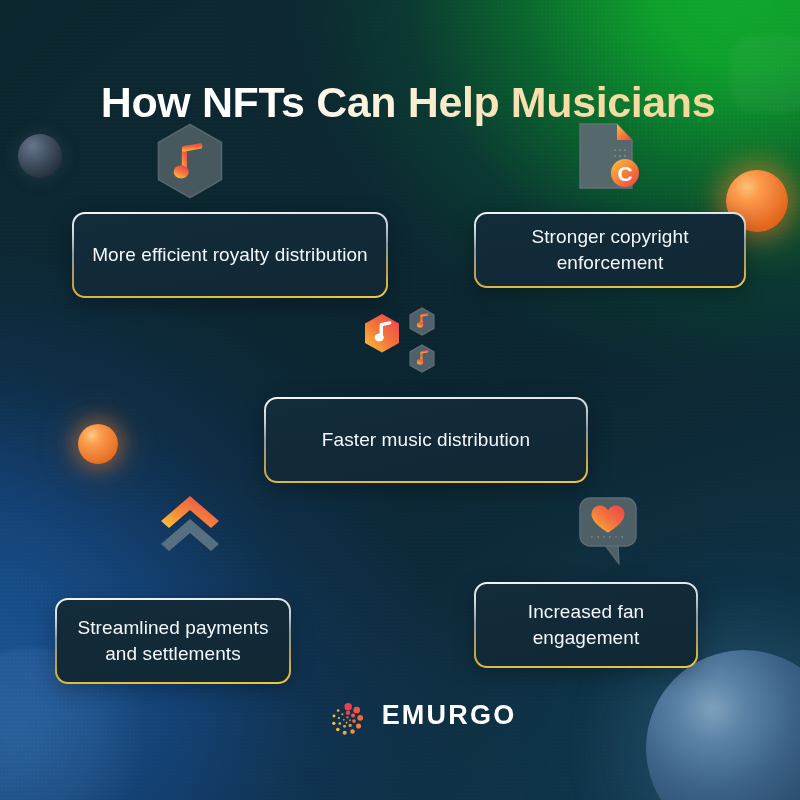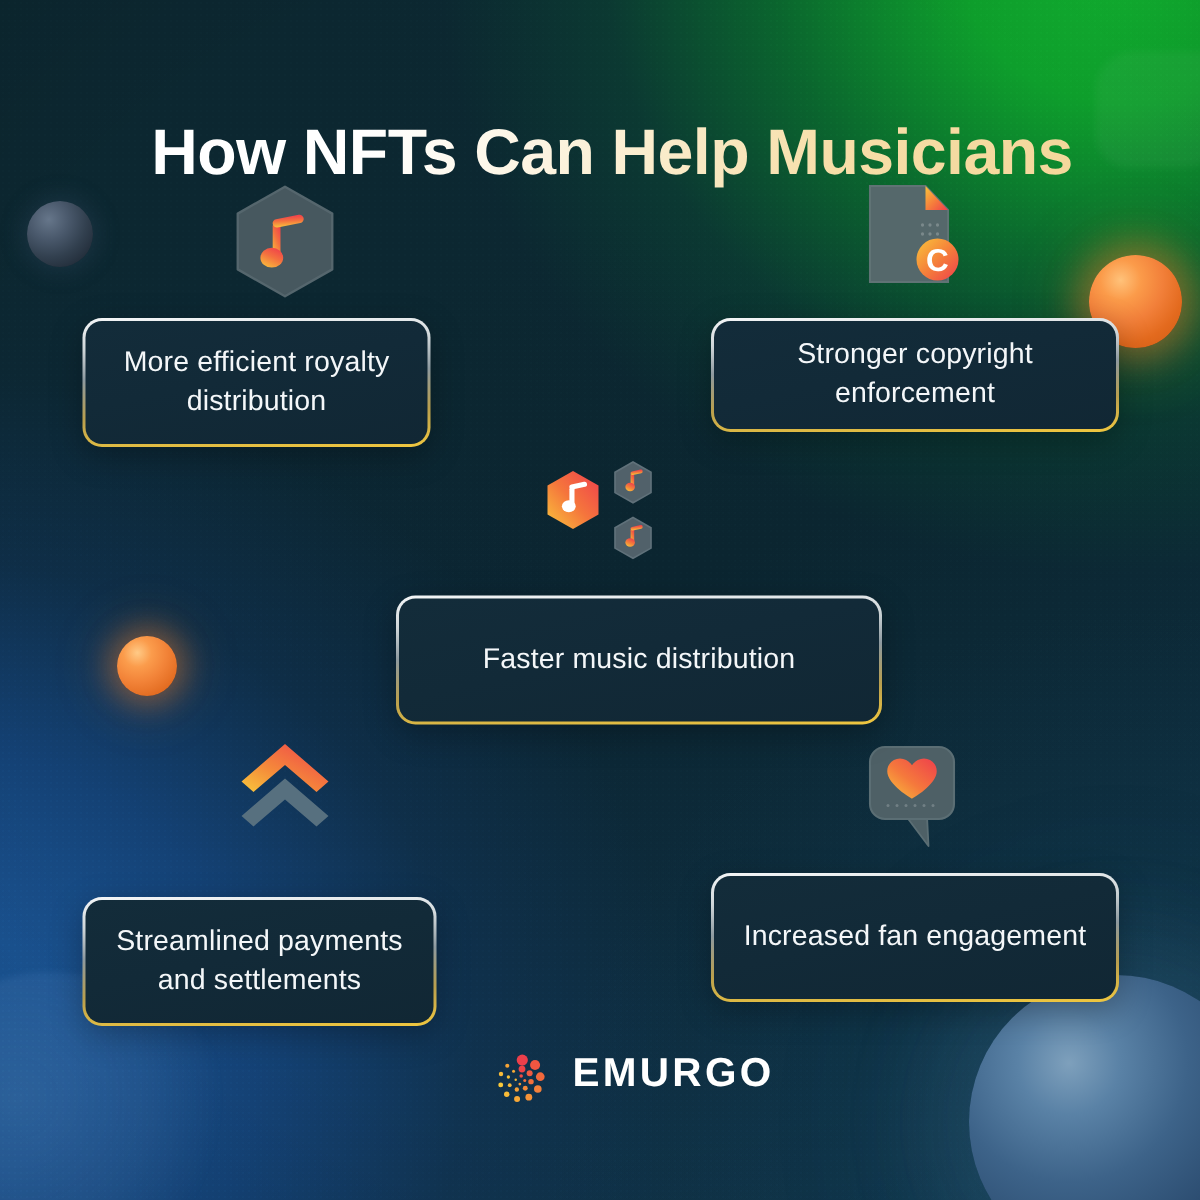--- a/index.html
+++ b/index.html
@@ -142,25 +142,25 @@
     padding: 6px 16px;
   }
   .card-label {
     color: #f4f7f9;
     font-size: 19px;
     line-height: 1.35;
     letter-spacing: 0.1px;
     font-weight: normal;
   }
 
-  #card-royalty    { left: 55px;  top: 212px; width: 232px; height: 86px; }
+  #card-royalty    { left: 72px;  top: 212px; width: 316px; height: 86px; }
   #card-copyright  { left: 474px; top: 212px; width: 272px; height: 76px; }
   #card-faster     { left: 264px; top: 397px; width: 324px; height: 86px; }
   #card-payments   { left: 55px;  top: 582px; width: 236px; height: 86px; margin-top: 16px; }
-  #card-fans       { left: 474px; top: 582px; width: 272px; height: 86px; }
+  #card-fans       { left: 474px; top: 582px; width: 224px; height: 86px; }
 
   
   .icon-wrap { position: absolute; }
   #icon-music-note  { left: 155px; top: 123px; }
   #icon-copyright   { left: 575px; top: 118px; }
   #icon-hex-group   { left: 358px; top: 306px; }
   #icon-chevrons    { left: 153px; top: 493px; }
   #icon-speech-heart{ left: 574px; top: 492px; }
 
   

